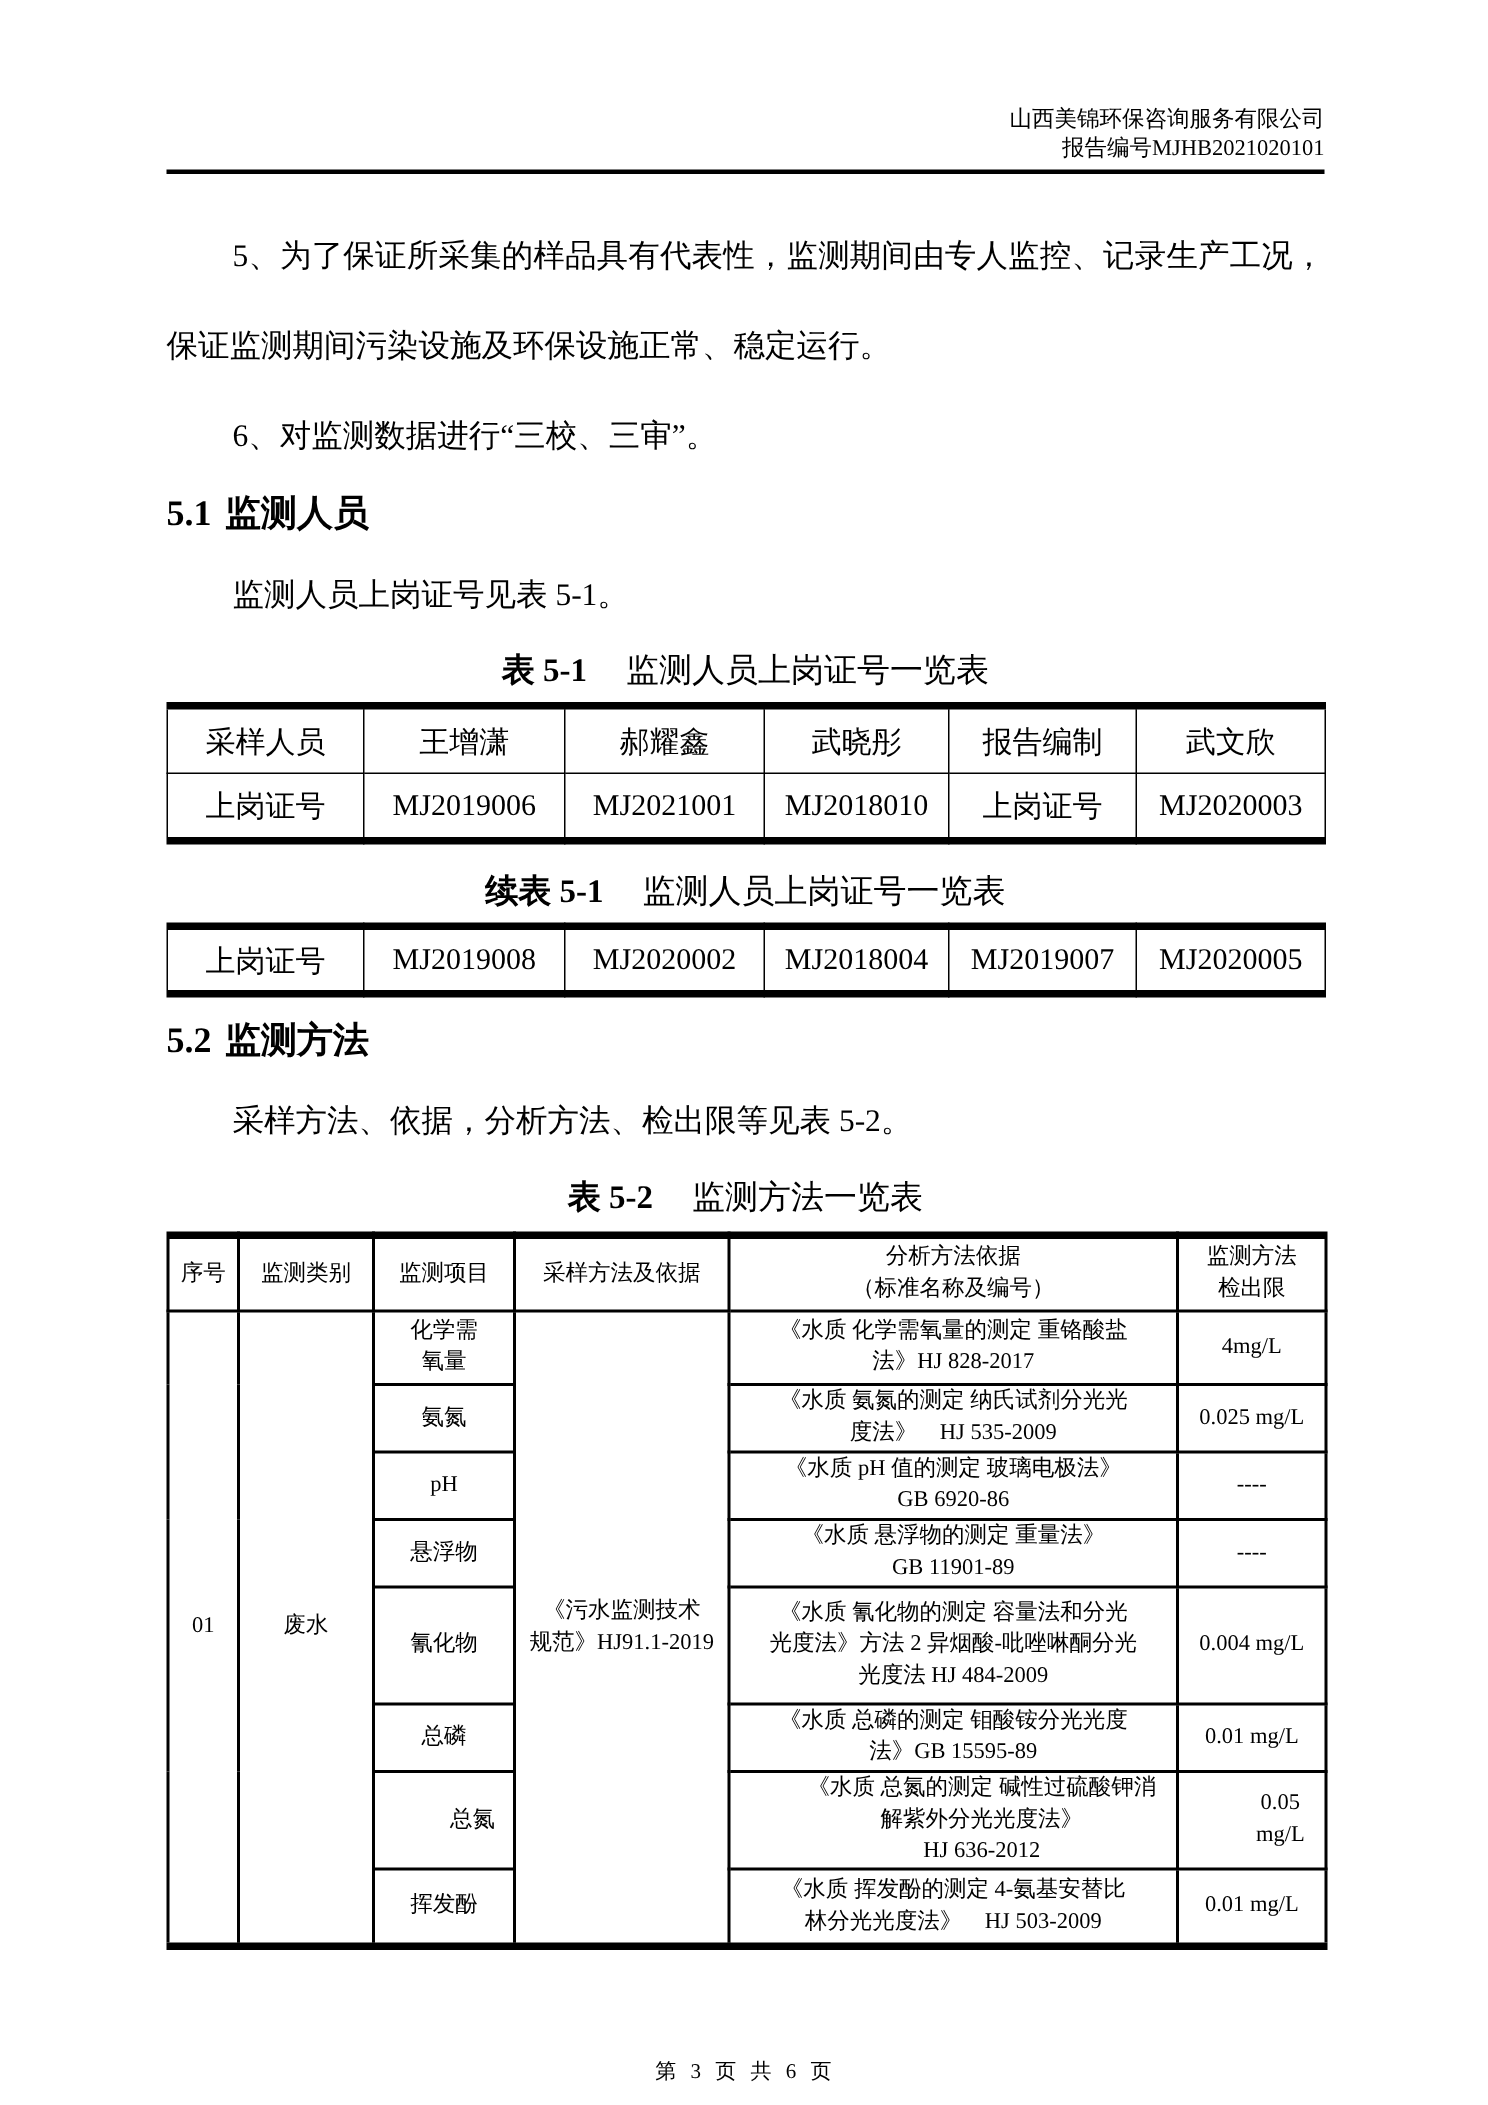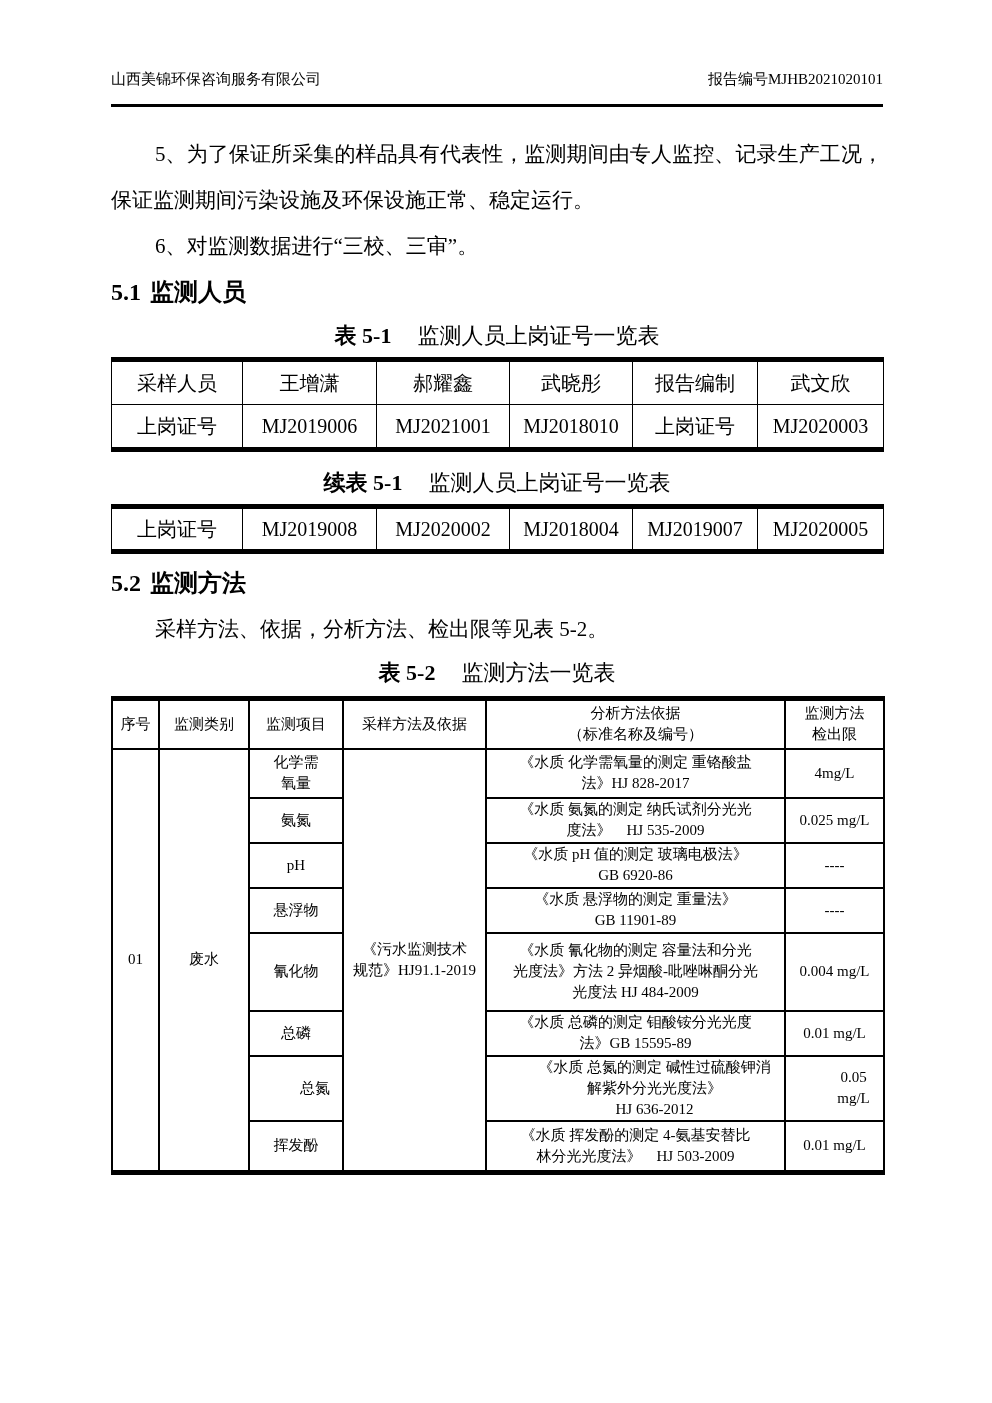--- a/index.html
+++ b/index.html
@@ -8,27 +8,28 @@
     width: 992px; height: 1403px;
     font-family: "Liberation Serif", "DejaVu Serif", serif;
     color: #000;
     position: relative;
   }
   .content { width: 772px; margin: 0 auto 0 111px; }
 
   
   .doc-header {
     display: flex; justify-content: space-between; align-items: flex-end;
-    padding-top: 70px; padding-bottom: 15px;
+    padding-top: 70px; padding-bottom: 5px;
     border-bottom: 3px solid #000;
     font-size: 15px;
+    flex-direction: column;
   }
 
   
-  .para { font-size: 21px; line-height: 46px; text-align: justify; }
+  .para { font-size: 21px; line-height: 60px; text-align: justify; }
   .indent { text-indent: 44px; }
   .section-heading { font-size: 24px; line-height: 46px; font-weight: bold; }
   .section-heading .num { margin-right: 9px; }
   .doc-header-spacer { height: 24px; }
 
   
   .caption { text-align: center; font-size: 22px; line-height: 38px; margin: 2px 0 2px; }
   .cap-label { font-weight: bold; margin-right: 26px; }
 
   
@@ -65,20 +66,21 @@
 
   <div class="doc-header-spacer"></div>
 
   <p class="para indent">5、为了保证所采集的样品具有代表性，监测期间由专人监控、记录生产工况，保证监测期间污染设施及环保设施正常、稳定运行。</p>
   <p class="para indent">6、对监测数据进行“三校、三审”。</p>
 
   <div class="section-heading">
     <span class="num">5.1</span><span>监测人员</span>
   </div>
 
+  <p class="para indent">监测人员上岗证号见表 5-1。</p>
 
   <div class="caption">
     <span class="cap-label">表 5-1</span><span>监测人员上岗证号一览表</span>
   </div>
 
   <table class="t1">
     <colgroup>
         <col style="width:131px">
         <col style="width:134px">
         <col style="width:133px">
@@ -214,14 +216,15 @@
       </tr>
       <tr class="h-r7">
         <td>挥发酚</td>
         <td class="pre">《水质 挥发酚的测定 4-氨基安替比
 林分光光度法》　HJ 503-2009</td>
         <td>0.01 mg/L</td>
       </tr>
     </tbody>
   </table>
 
+  <div class="doc-footer">第 3 页 共 6 页</div>
 
 </div>
 
 </body></html>

